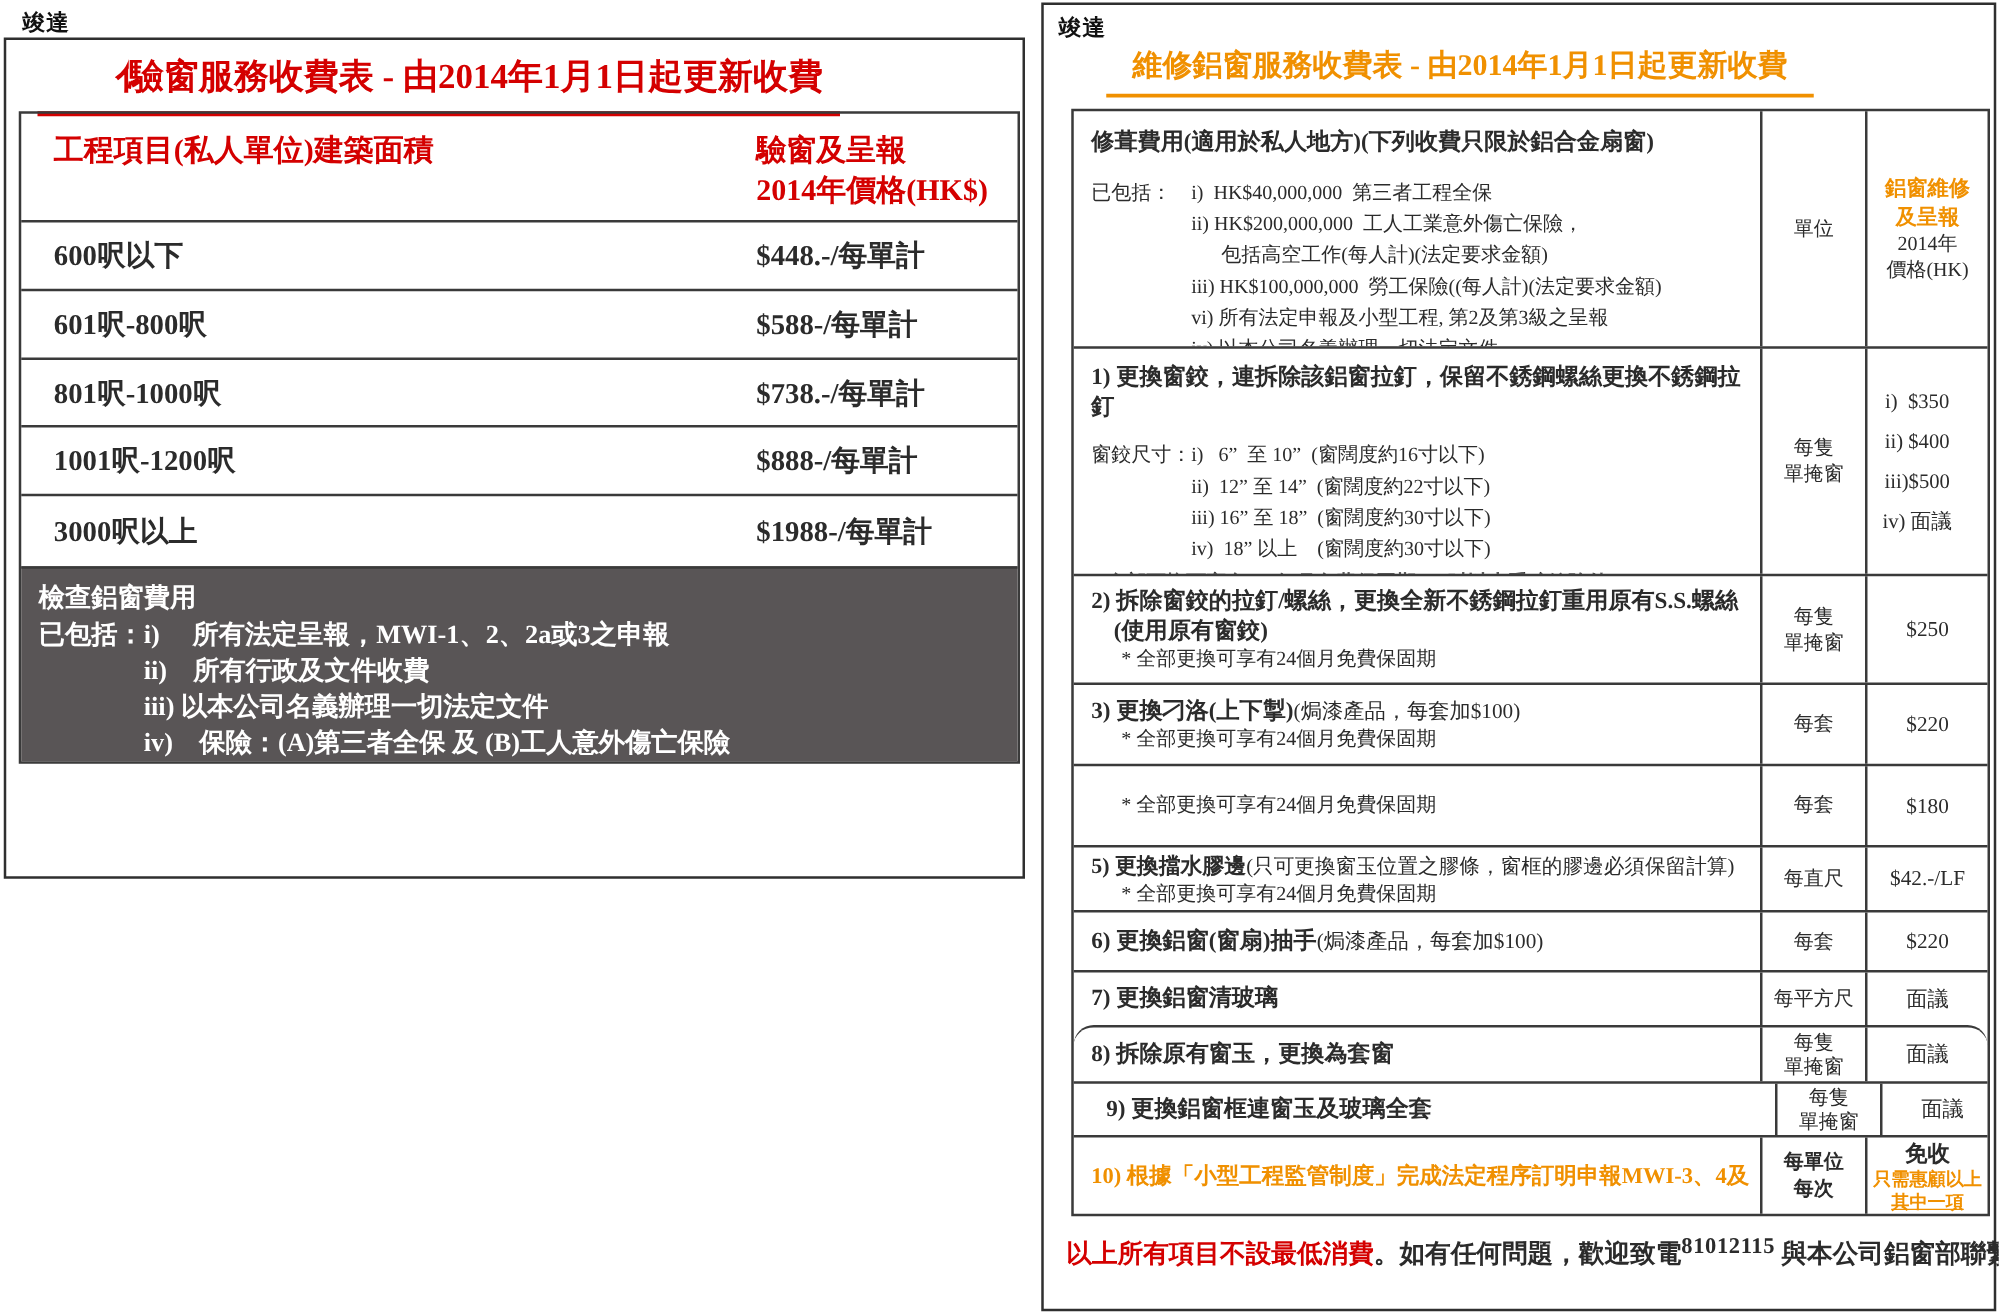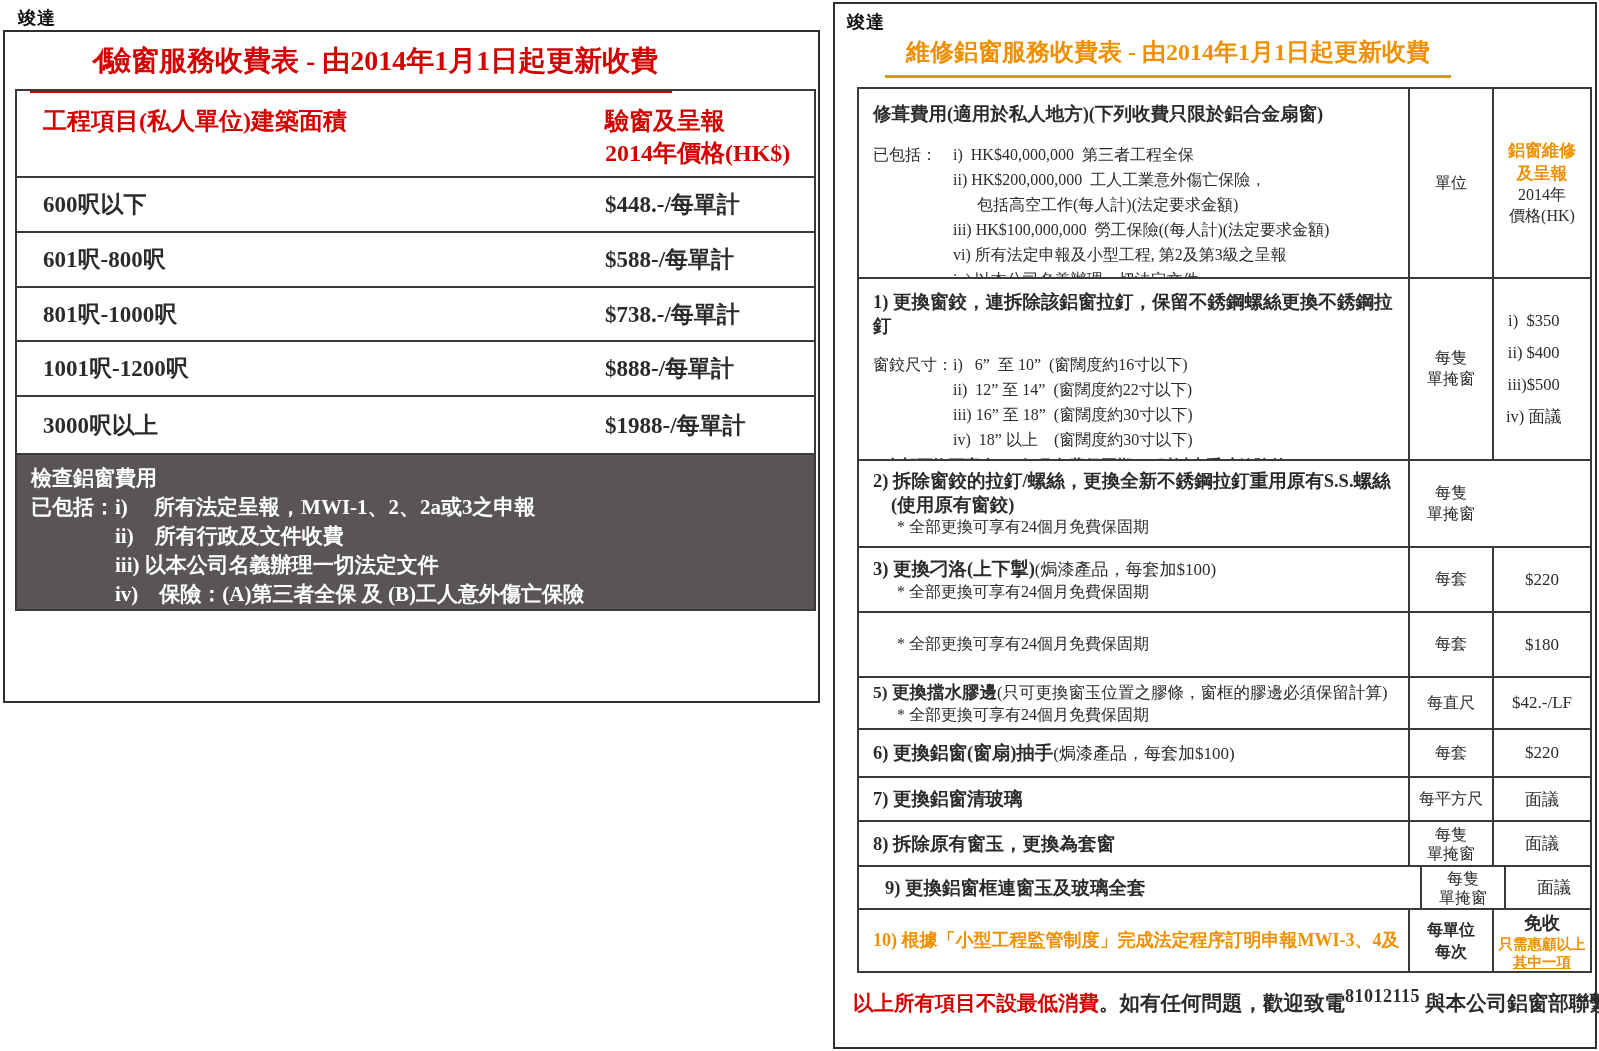--- a/index.html
+++ b/index.html
@@ -170,20 +170,21 @@
     <div class="r-row" style="height:87px;">
       <div class="r-c1 vcenter">
         <div class="rtitle">2) 拆除窗鉸的拉釘/螺絲，更換全新不銹鋼拉釘重用原有S.S.螺絲</div>
         <div class="rtitle" style="padding-left:18px;">(使用原有窗鉸)</div>
         <div class="rstar2">* 全部更換可享有24個月免費保固期</div>
       </div>
       <div class="r-c2">
         <div>每隻</div>
         <div>單掩窗</div>
       </div>
+      <div class="r-c3">$250</div>
     </div>
 
     <div class="r-row" style="height:65px;">
       <div class="r-c1 vcenter">
         <div class="rtitle"><span>3) 更換刁洛(上下掣)</span><span class="rtail">(焗漆產品，每套加$100)</span></div>
         <div class="rstar2">* 全部更換可享有24個月免費保固期</div>
       </div>
       <div class="r-c2">每套</div>
       <div class="r-c3">$220</div>
     </div>
@@ -214,21 +215,21 @@
     </div>
 
     <div class="r-row" style="height:44px;">
       <div class="r-c1 vcenter">
         <div class="rtitle">7) 更換鋁窗清玻璃</div>
       </div>
       <div class="r-c2">每平方尺</div>
       <div class="r-c3">面議</div>
     </div>
 
-    <div class="r-row" style="height:45px;">
+    <div class="r-row" style="height:45px;border-radius:16px;">
       <div class="r-c1 vcenter">
         <div class="rtitle">8) 拆除原有窗玉，更換為套窗</div>
       </div>
       <div class="r-c2" style="line-height:19px;">
         <div>每隻</div>
         <div>單掩窗</div>
       </div>
       <div class="r-c3">面議</div>
     </div>
 

